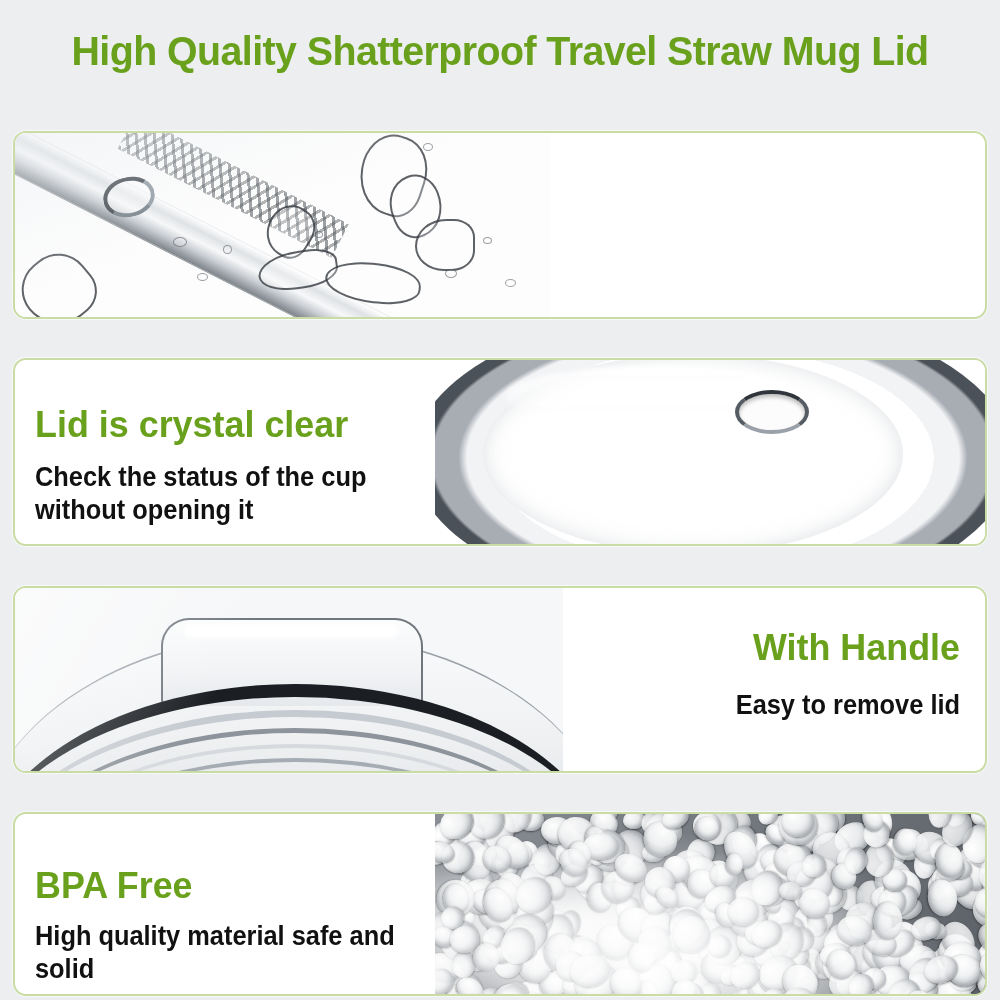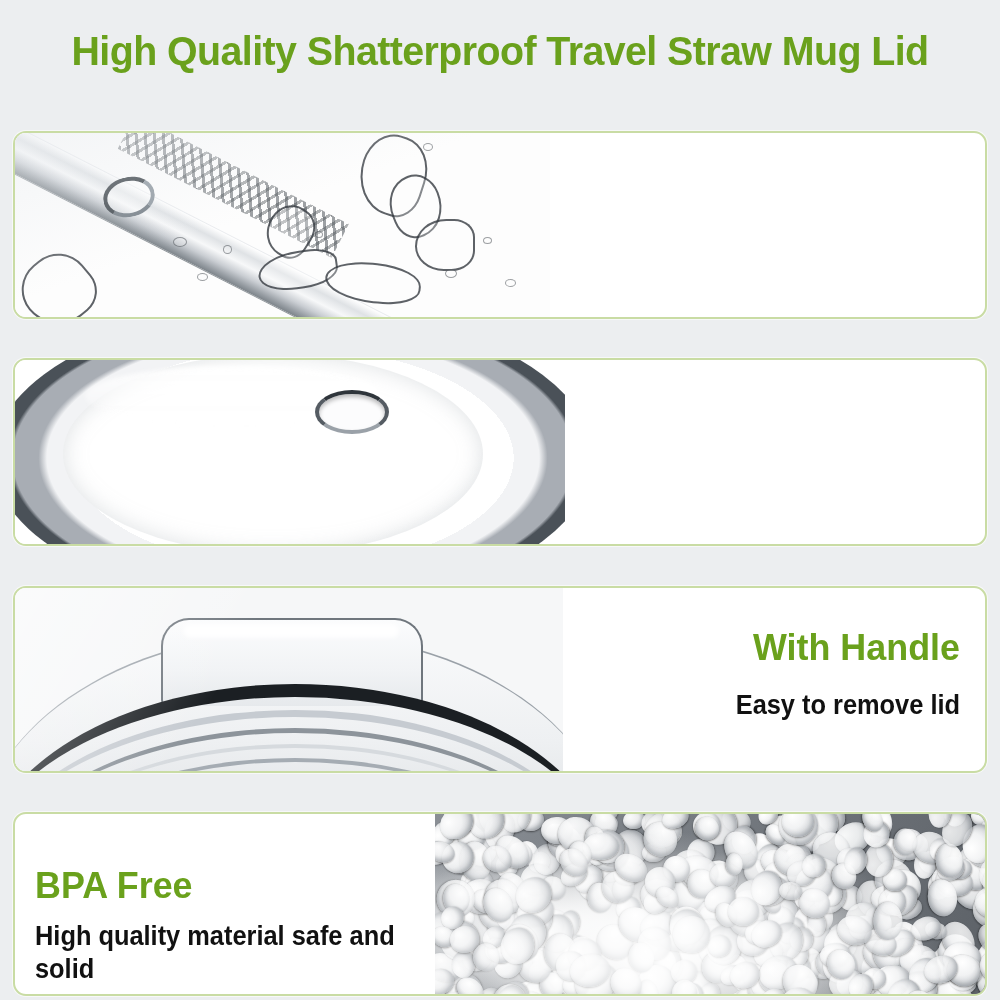--- a/index.html
+++ b/index.html
@@ -289,20 +289,24 @@
       <div class="drop d7"></div>
       <div class="drop d8"></div>
       <div class="shade"></div>
     </div>
 
 
   </section>
 
   <section class="panel panel-2">
 
+    <div class="copy">
+      <div class="headline">Lid is crystal clear</div>
+      <div class="subline">Check the status of the cup without opening it</div>
+    </div>
 
     <div class="photo ph2">
       <div class="base"></div>
       <div class="lid-outer"></div>
       <div class="lid-inner"></div>
       <div class="hi"></div>
       <div class="hole"></div>
     </div>
 
   </section>

